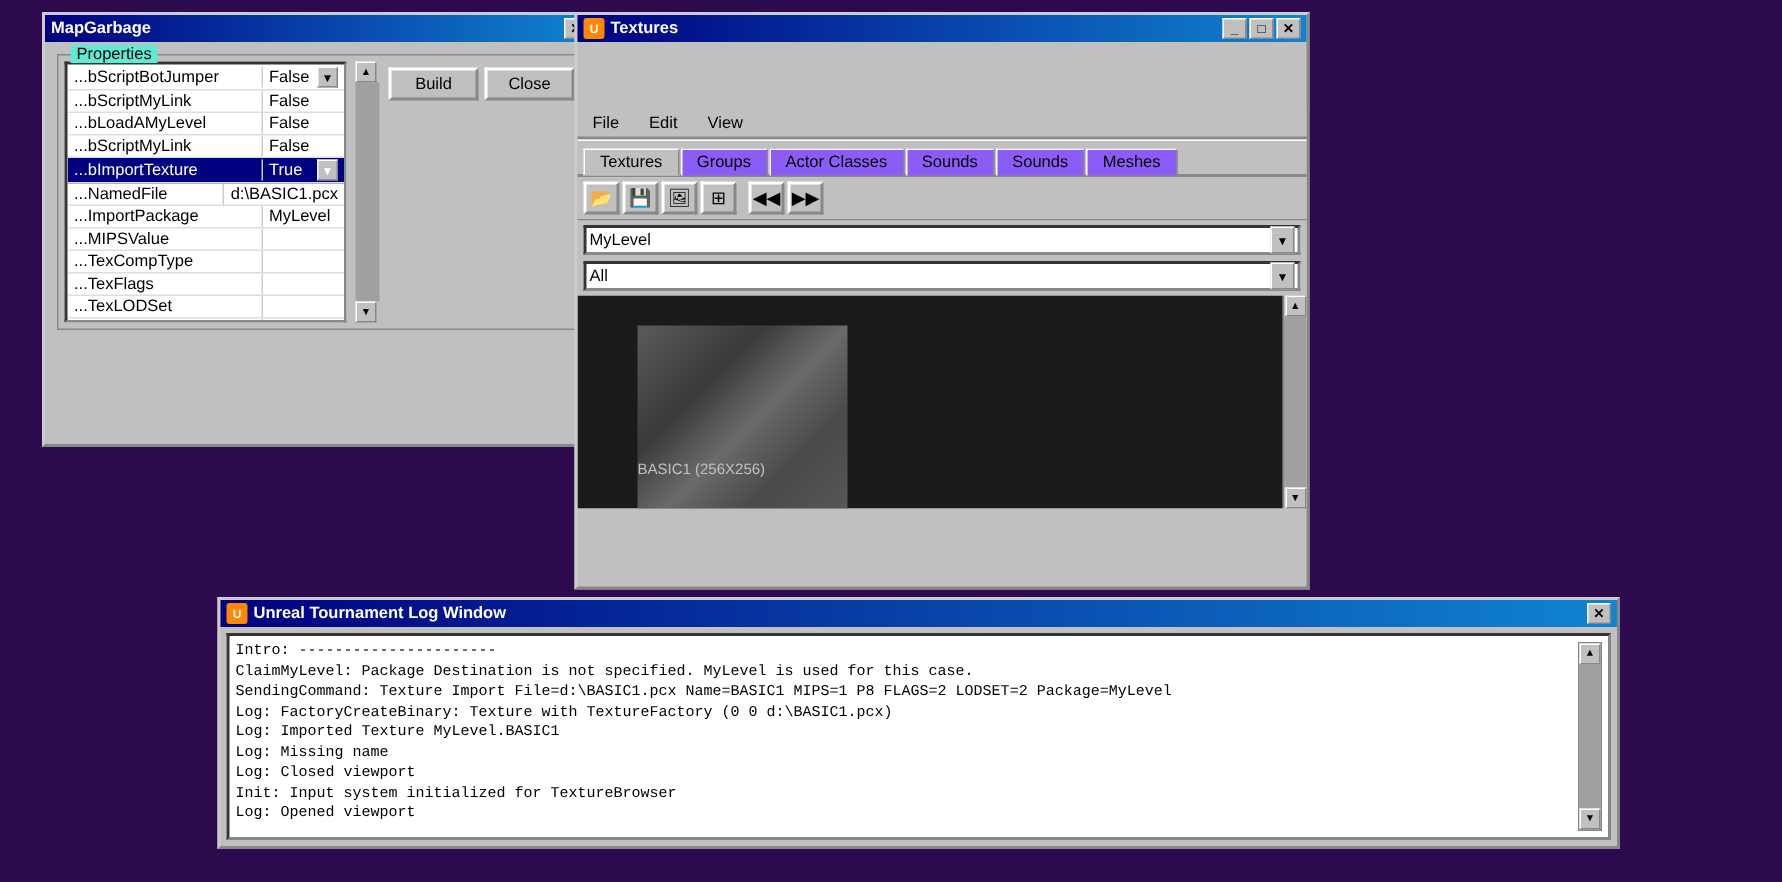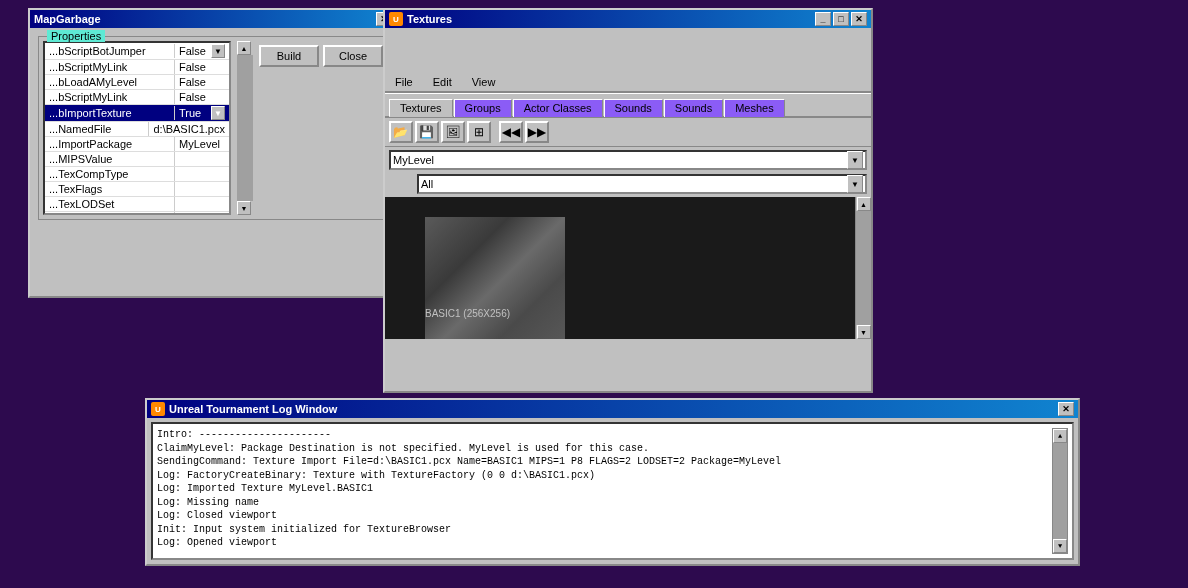--- a/index.html
+++ b/index.html
@@ -526,21 +526,21 @@
       <div class="tool-btn">◀◀</div>
       <div class="tool-btn">▶▶</div>
     </div>
     <div class="dropdown-row">
       <div class="dropdown-select" style="flex:1;">
         <span>MyLevel</span>
         <div class="dropdown-arrow">▼</div>
       </div>
     </div>
     <div class="dropdown-row" style="padding-top:1px;">
-      <div class="dropdown-select" style="flex:1;margin-left:28px;">
+      <div class="dropdown-select" style="flex:1;">
         <span>All</span>
         <div class="dropdown-arrow">▼</div>
       </div>
     </div>
   </div>
   <div class="viewport-area" style="height:142px;">
     <div class="texture-viewport">
       <div class="texture-image"></div>
       <div class="texture-label">BASIC1 (256X256)</div>
     </div>

